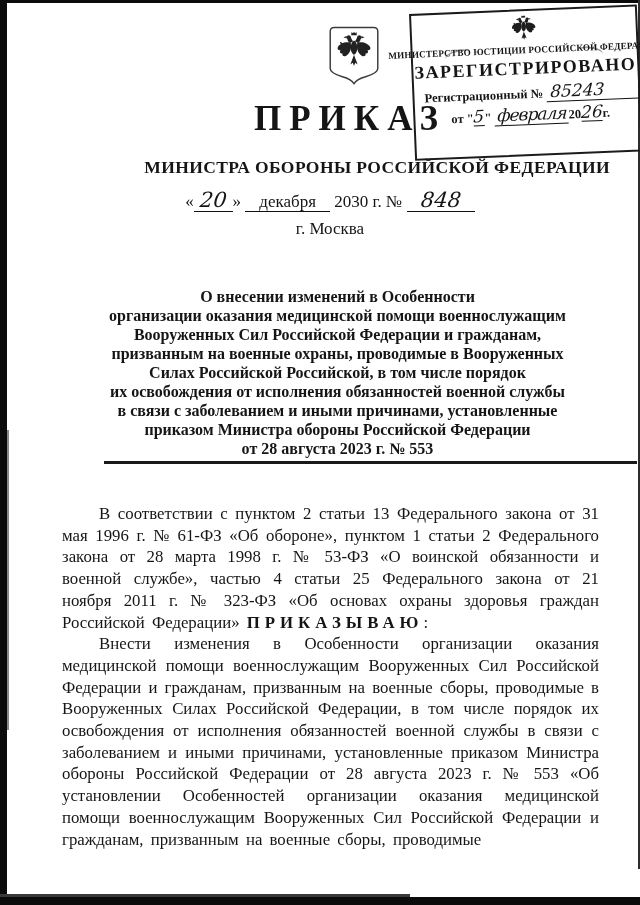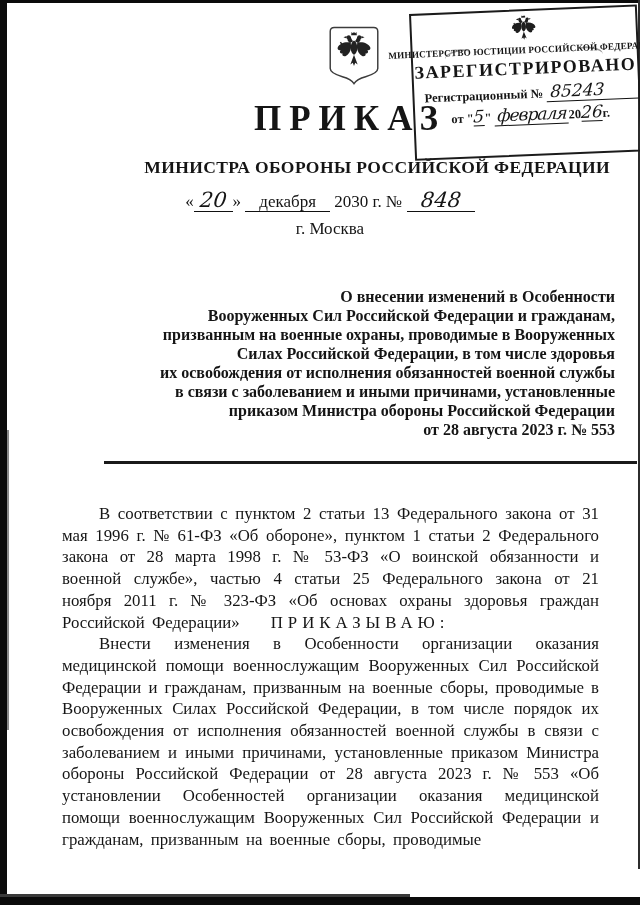--- a/index.html
+++ b/index.html
@@ -57,32 +57,32 @@
     font-size:17px; white-space:nowrap;
   }
   .date-line .hw { font-size:21px; line-height:17px; }
   .date-line .day   { padding:0 6px; }
   .date-line .month { padding:0 14px; }
   .date-line .num   { padding:0 14px; }
   .city { position:absolute; top:219px; left:50px; width:560px; text-align:center; font-size:17px; }
 
   
   .subject {
-    position:absolute; top:287px; left:60px; width:555px; text-align:right;
+    position:absolute; top:287px; left:60px; width:555px; text-align:center;
     font-weight:bold; font-size:16px; line-height:19px;
   }
   .rule { position:absolute; top:461px; left:104px; width:533px; height:2.5px; background:#191919; }
 
   
   .body-text {
     position:absolute; top:503px; left:62px; width:537px;
     font-size:16.8px; line-height:21.7px; text-align:justify; word-spacing:3px;
   }
   .body-text p { margin:0; text-indent:37px; }
-  .emphasis { font-weight:normal; letter-spacing:5px;margin-left:24px; }
+  .emphasis { font-weight:bold; letter-spacing:5px; }
 </style>
 </head>
 <body>
 
 <div class="page">
 
   <div class="edge-left"></div>
   <div class="edge-left2"></div>
   <div class="edge-top"></div>
   <div class="edge-bottom"></div>
@@ -153,23 +153,24 @@
     <span class="u-line month">декабря</span>
     <span>2030 г.</span>
     <span>№</span>
     <span class="u-line num"><span class="hw">848</span></span>
   </div>
 
   <div class="city">г. Москва</div>
 
   <div class="subject">
     <div>О внесении изменений в Особенности</div>
+    <div>организации оказания медицинской помощи военнослужащим</div>
     <div>Вооруженных Сил Российской Федерации и гражданам,</div>
     <div>призванным на военные охраны, проводимые в Вооруженных</div>
-    <div>Силах Российской Федерации, в том числе здоровья</div>
+    <div>Силах Российской Российской, в том числе порядок</div>
     <div>их освобождения от исполнения обязанностей военной службы</div>
     <div>в связи с заболеванием и иными причинами, установленные</div>
     <div>приказом Министра обороны Российской Федерации</div>
     <div>от 28 августа 2023 г. № 553</div>
   </div>
 
   <div class="rule"></div>
 
   <div class="body-text">
     <p><span>В соответствии с пунктом 2 статьи 13 Федерального закона от 31 мая 1996 г. № 61-ФЗ «Об обороне», пунктом 1 статьи 2 Федерального закона от 28 марта 1998 г. № 53-ФЗ «О воинской обязанности и военной службе», частью 4 статьи 25 Федерального закона от 21 ноября 2011 г. № 323-ФЗ «Об основах охраны здоровья граждан Российской Федерации» </span><span class="emphasis">ПРИКАЗЫВАЮ</span><span>:</span></p>

